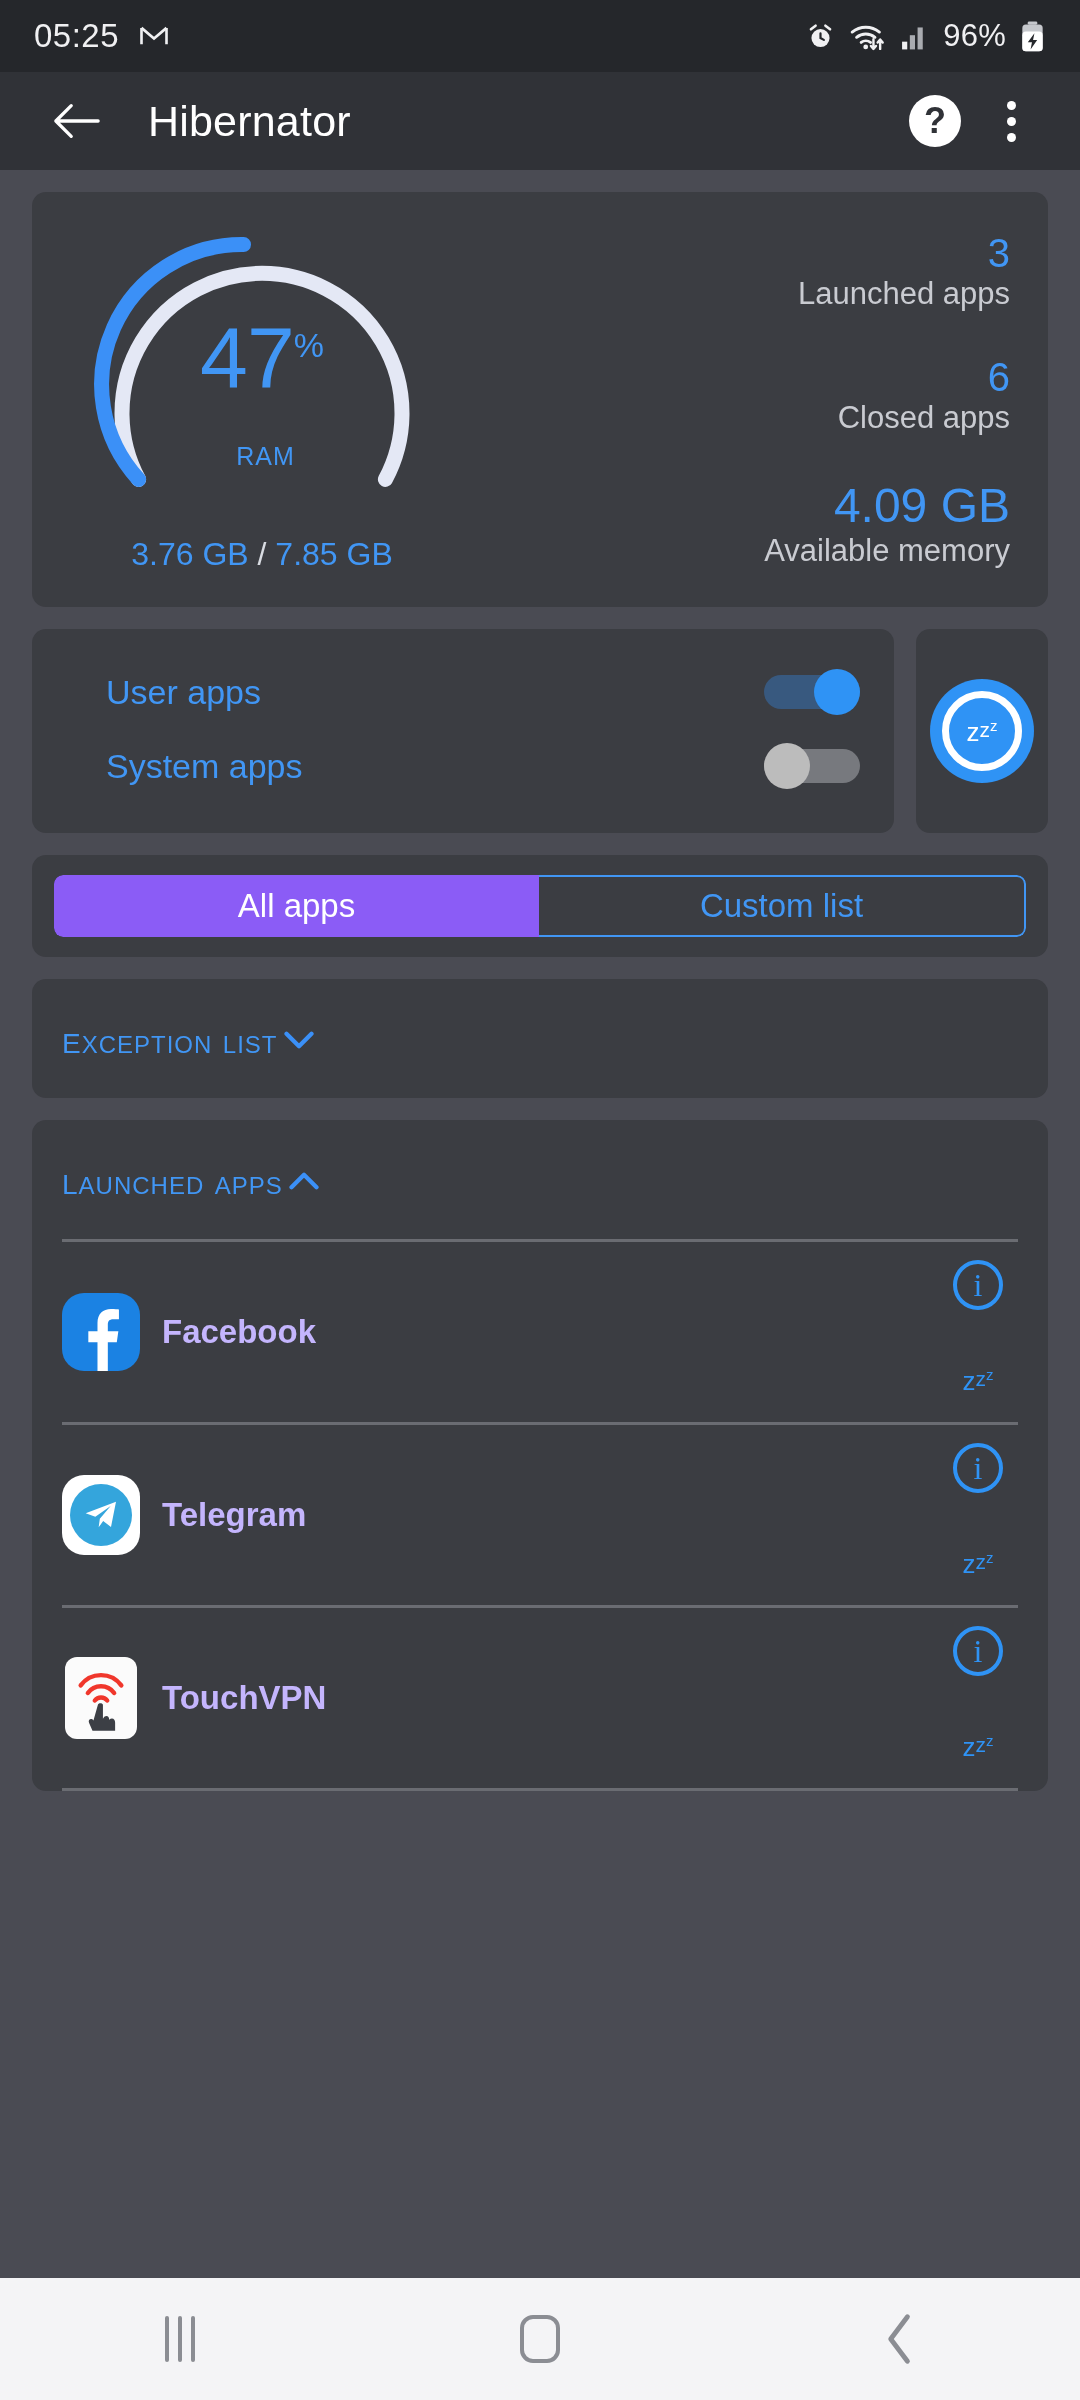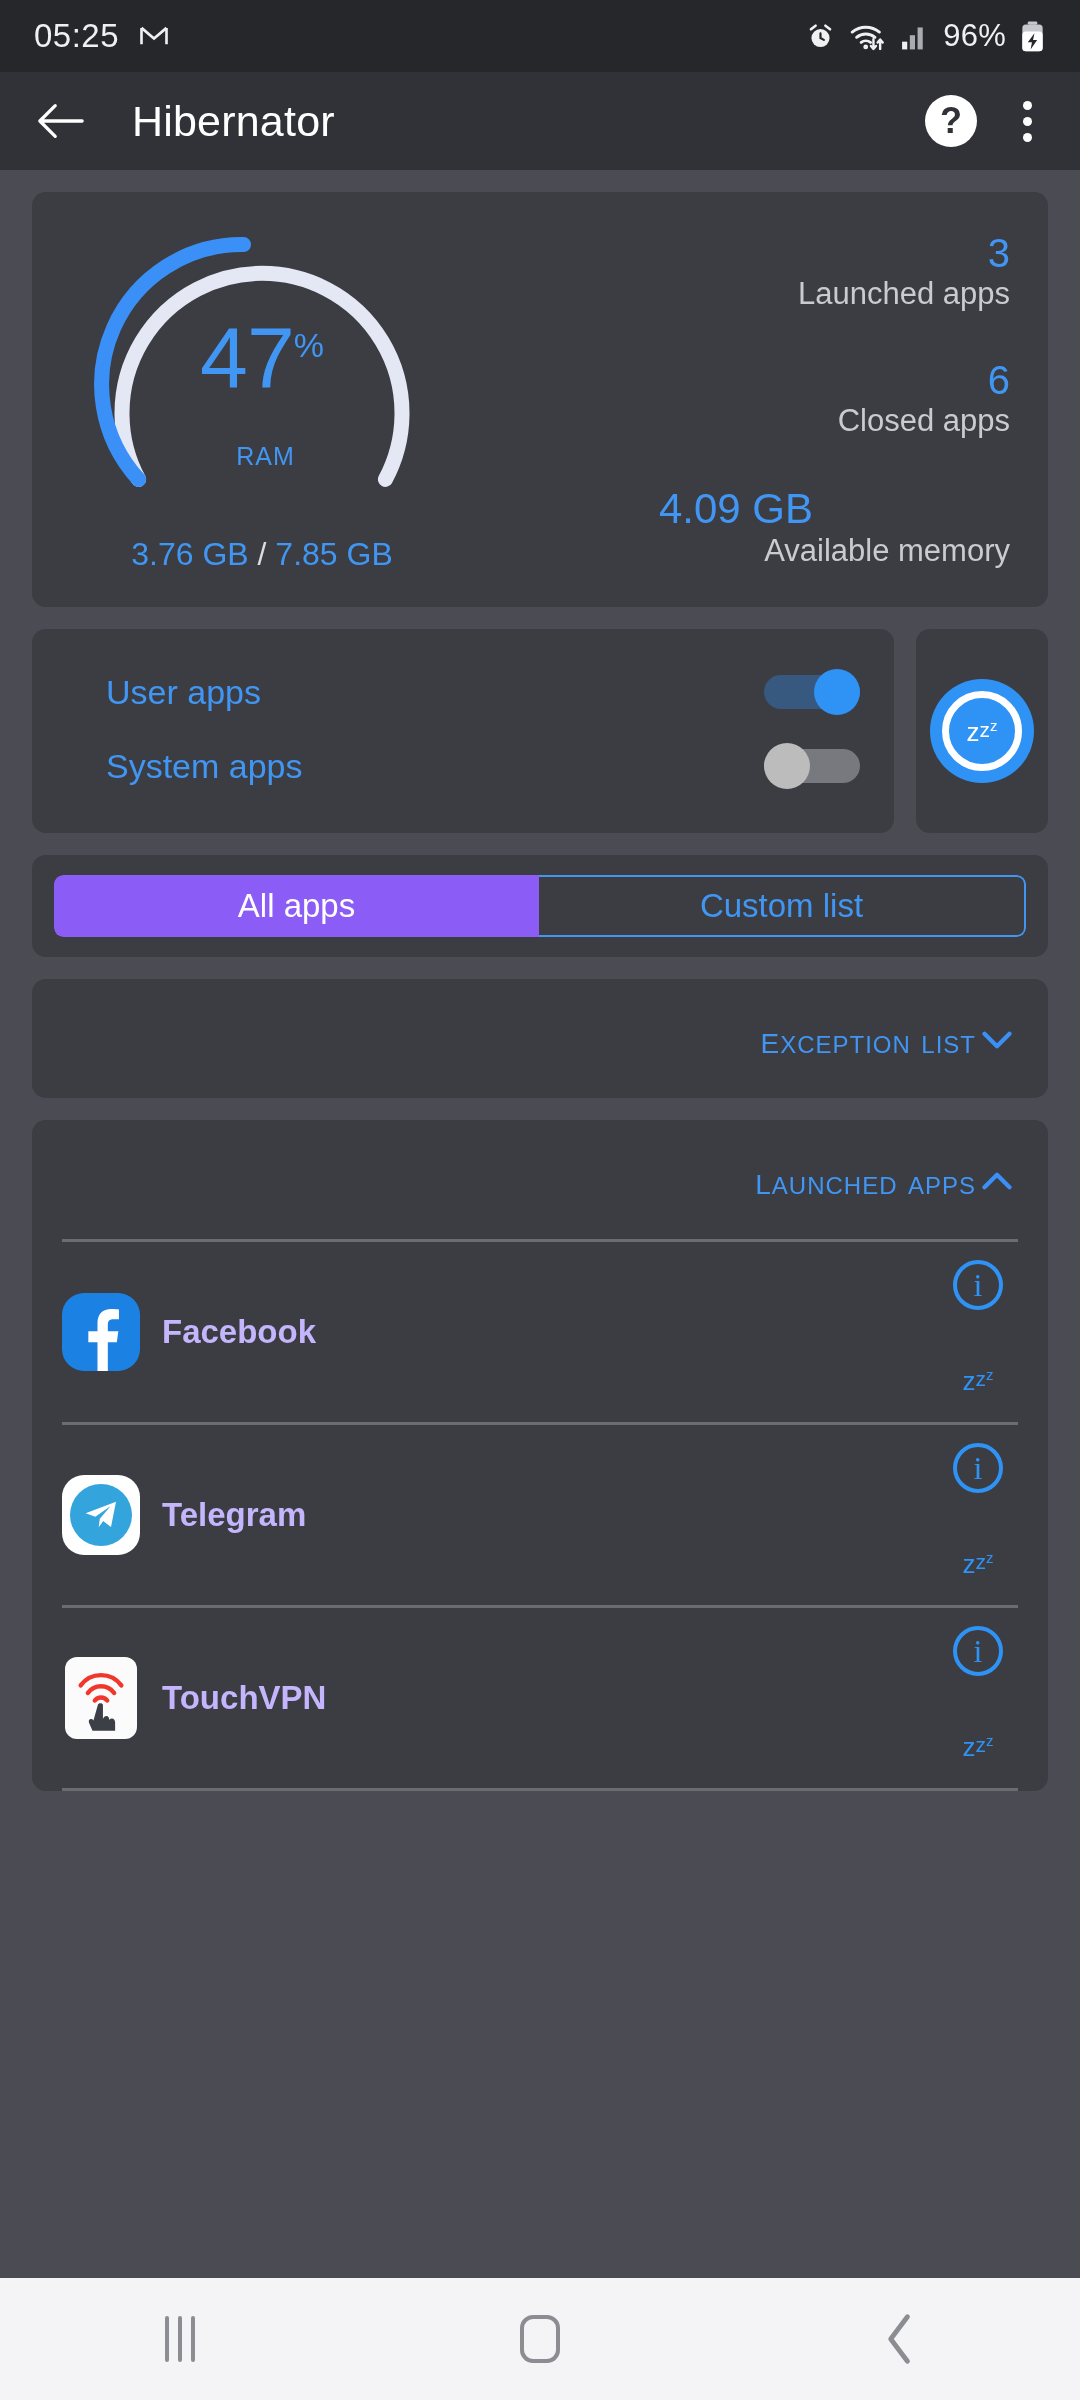--- a/index.html
+++ b/index.html
@@ -18,21 +18,21 @@
     padding:0 34px;
   }
   .sb-left{ display:flex; align-items:center; gap:20px; }
   .sb-clock{ color:#f0f0f2; font-size:33px; letter-spacing:.5px; }
   .sb-right{ display:flex; align-items:center; gap:13px; }
   .sb-batt-text{ color:#f0f0f2; font-size:31px; letter-spacing:.2px; }
 
   
   .appbar{
     height:98px; background:#303237;
-    display:flex; align-items:center; padding:0 36px;
+    display:flex; align-items:center; padding:0 52px;
   }
   .appbar-title{
     color:#ffffff; font-size:43px; margin-left:46px; flex:1;
     letter-spacing:.2px;
   }
   .appbar-actions{ display:flex; align-items:center; gap:34px; }
   .help-icon{
     width:52px;height:52px;border-radius:50%;background:#ffffff;
     display:flex;align-items:center;justify-content:center;
     color:#303237;font-size:36px;font-weight:bold;line-height:1;
@@ -65,21 +65,21 @@
     position:absolute; left:7px; right:0; top:222px; text-align:center;
     color:#4196f4; font-size:25px; letter-spacing:1px;
   }
   .mem-sub{ margin-top:16px; color:#4196f4; font-size:32px; }
   .mem-sub .sep{ color:#d9dce2; }
 
   .stats{ flex:1; display:flex; flex-direction:column;
           justify-content:space-between; text-align:right; padding:12px 8px 4px 0; }
   .stat-num{ color:#4196f4; font-size:40px; line-height:1.05; }
   .stat-lbl{ color:#c9cbd1; font-size:31px; margin-top:2px; }
-  .stat-num.big{ font-size:42px;text-align:center; }
+  .stat-num.big{ font-size:48px; }
 
   
   .toggle-row{ display:flex; gap:22px; margin-top:22px; }
   .toggle-card{ background:#3b3d42; border-radius:14px; flex:1;
                 padding:26px 34px 30px 34px; }
   .tgl-line{ display:flex; align-items:center; justify-content:space-between;
              height:74px;margin-left:40px; }
   .tgl-label{ color:#4196f4; font-size:34px; }
   .switch{ position:relative; width:96px; height:46px; }
   .track{ position:absolute; left:0; top:6px; width:96px; height:34px;
@@ -104,21 +104,21 @@
   
   .seg-card{ padding:20px 22px; }
   .seg{ display:flex; height:62px; border-radius:9px; overflow:hidden; }
   .seg div{ flex:1; display:flex; align-items:center; justify-content:center;
             font-size:33px; }
   .seg .sel{ background:#8b5cf6; color:#ffffff; border-radius:9px 0 0 9px; }
   .seg .unsel{ color:#4196f4; border:2px solid #4196f4; border-left:none;
                border-radius:0 9px 9px 0; }
 
   
-  .sect-head{ display:flex; align-items:center; justify-content:flex-end;
+  .sect-head{ display:flex; align-items:center; justify-content:flex-start;
               padding:38px 30px 36px 30px; }
   .sect-title{ color:#4196f4; font-size:34px; letter-spacing:1px;
                font-variant:small-caps; text-transform:lowercase; }
   .sect-title::first-letter{ font-size:40px; }
   .chev{ color:#3b90f7; font-size:40px; line-height:1; padding:0 6px; }
 
   
   .list{ padding:0 30px; }
   .divider{ height:3px; background:#6a6c72; }
   .approw{ display:flex; align-items:center; position:relative; height:180px; }

